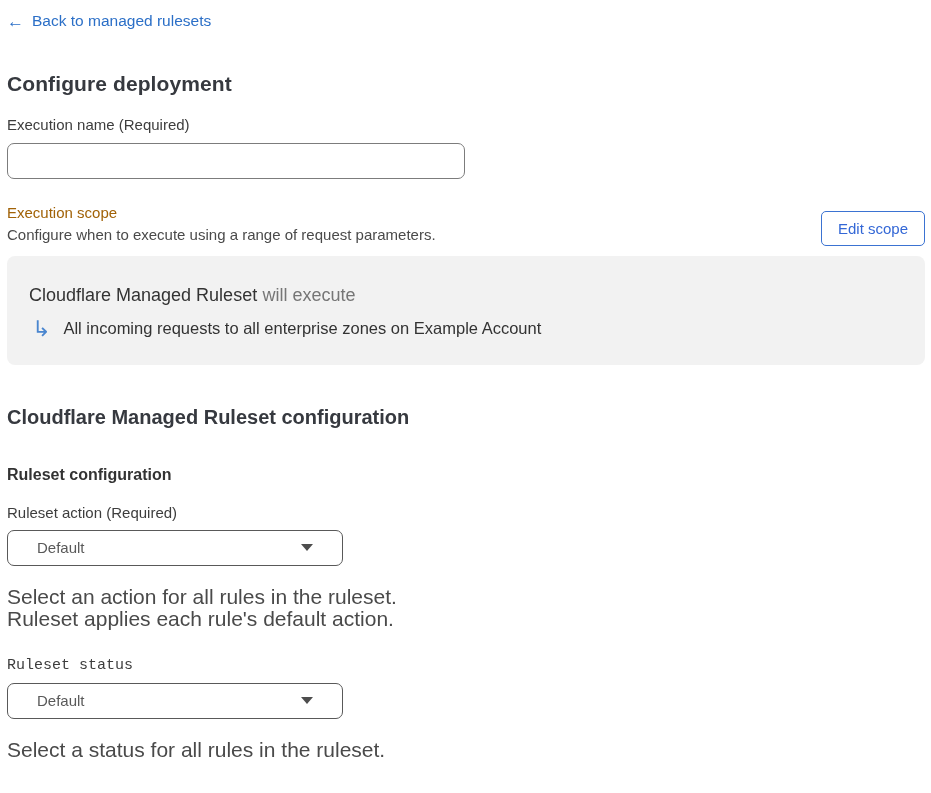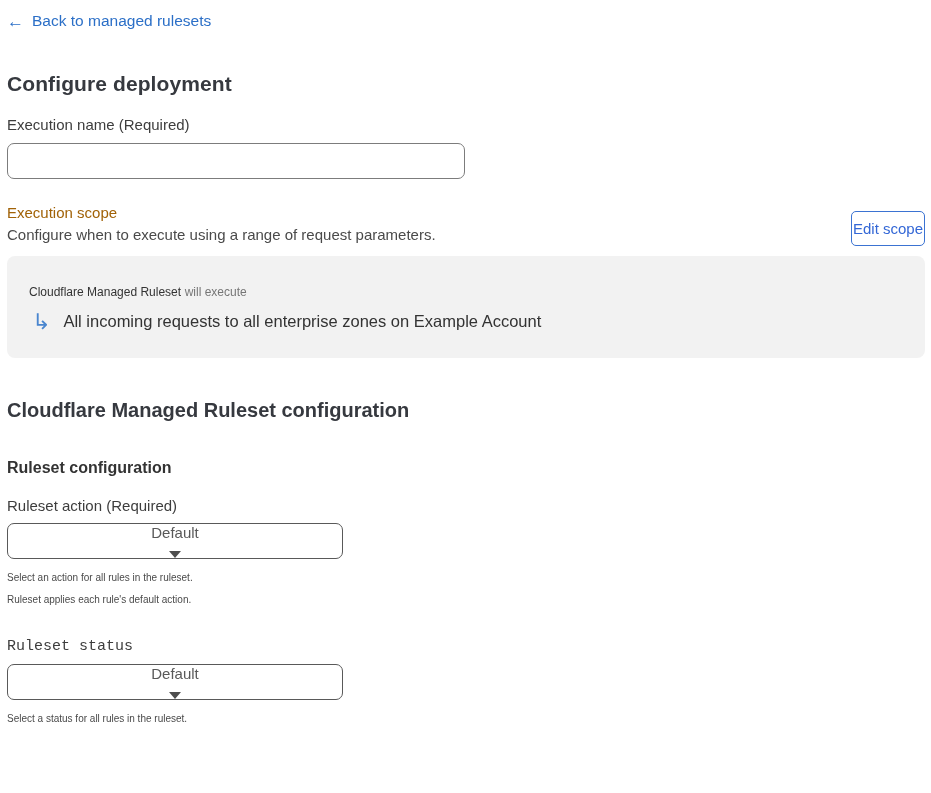--- a/index.html
+++ b/index.html
@@ -82,33 +82,33 @@
   .scope-text .scope-label { font-size: 15px; color: #a16207; }
   .scope-text .scope-desc { margin-top: 5px; font-size: 15px; color: #4a4a4a; }
   .edit-scope-btn {
     margin-top: 7px;
     background: #ffffff;
     border: 1px solid #3b73d2;
     border-radius: 5px;
     color: #3367d6;
     font-size: 15px;
     font-family: "Liberation Sans", sans-serif;
-    padding: 8px 1px;
+    padding: 8px 16px;
     cursor: pointer;
   }
 
   
   .scope-panel {
     margin-top: 10px;
     width: 918px;
     background: #f2f2f2;
     border-radius: 8px;
     padding: 29px 22px 26px 22px;
   }
-  .scope-panel .line1 { font-size: 12px; color: #333333; }
+  .scope-panel .line1 { font-size: 18px; color: #333333; }
   .scope-panel .line1 .muted { color: #767676; margin-left: 0.3em; }
   .scope-panel .line2 {
     margin-top: 13px;
     display: flex;
     align-items: flex-start;
     gap: 13px;
     font-size: 16.5px;
     color: #333333;
   }
   .scope-panel .return-arrow {
@@ -122,35 +122,34 @@
   .select-box {
     margin-top: 9px;
     width: 336px;
     height: 36px;
     border: 1px solid #595959;
     border-radius: 7px;
     background: #ffffff;
     display: flex;
     align-items: center;
     justify-content: space-between;
-    padding: 0 15px;
+    padding: 0 29px;
     cursor: pointer;
-    flex-direction: column;
   }
   .select-box .selected-value { font-size: 15px; color: #595959; }
   .caret {
     width: 0; height: 0;
     border-left: 6px solid transparent;
     border-right: 6px solid transparent;
     border-top: 7px solid #4d4d4d;
   }
 
   .help-text {
-    margin-top: 8px;
-    font-size: 10px;
+    margin-top: 20px;
+    font-size: 21px;
     color: #4a4a4a;
     line-height: 22px;
   }
   .help-text div { margin: 0; }
 
   .status-label { margin-top: 27px; font-family: Liberation Mono, monospace; }
 </style>
 </head>
 <body>
 

